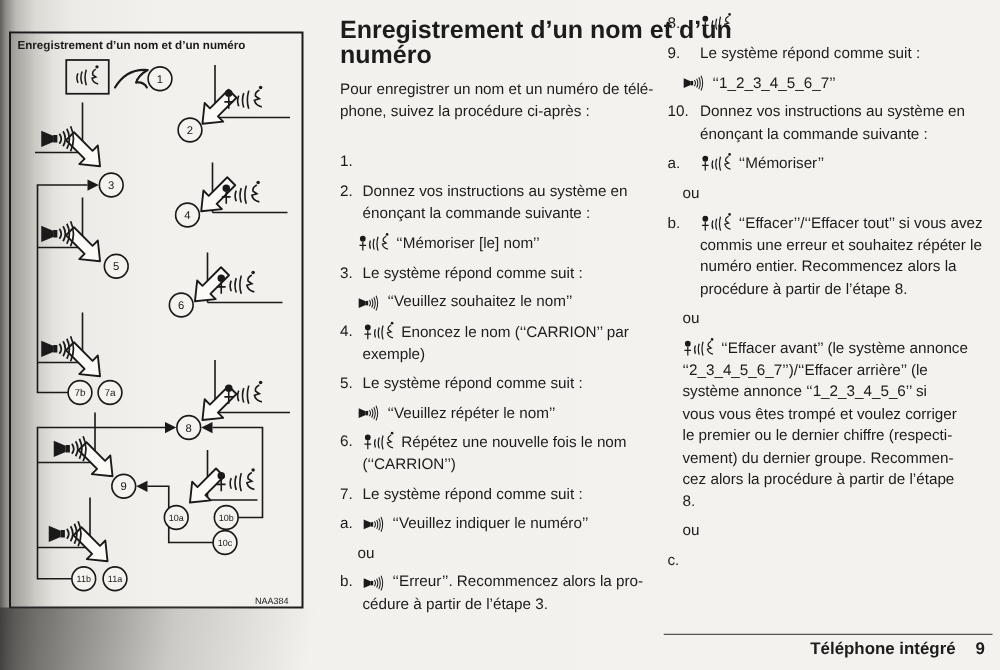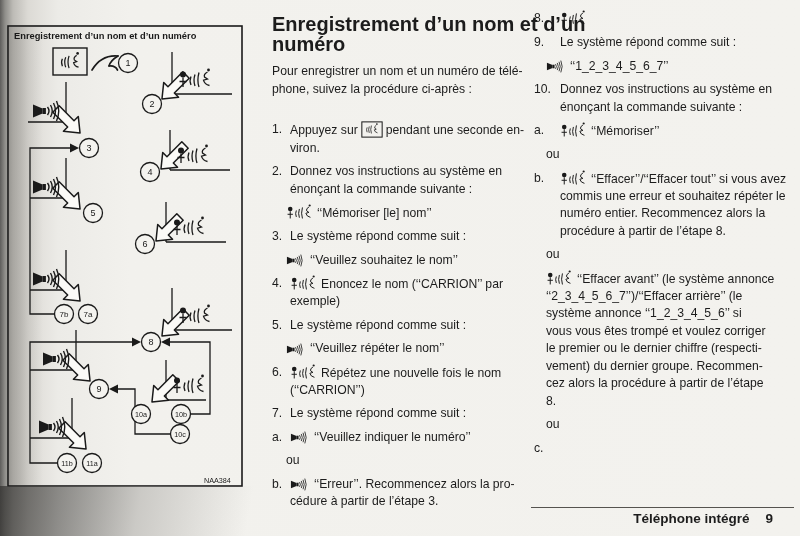--- a/index.html
+++ b/index.html
@@ -21,21 +21,21 @@
   .intro{font-size:12.2px;line-height:17.5px;white-space:pre;margin:0 0 23px 0;}
   .blk{display:flex;margin-bottom:6px;font-size:12.2px;line-height:17.5px;}
   .mk{flex:0 0 18px;}
   #col2 .mk{flex:0 0 26px;}
   .bd{white-space:pre;}
   .q{margin-left:14px;}
   #col2 .q{margin-left:12px;}
   .icn{vertical-align:-3.5px;margin-right:5px;}
   .btnic{vertical-align:-4px;margin:0 3px;}
   .footrule{position:absolute;left:531px;top:507px;width:263px;height:1px;background:#55534f;}
-  .footer{position:absolute;top:511px;right:27px;font-size:13.5px;font-weight:bold;}
+  .footer{position:absolute;top:511px;right:12px;font-size:13.5px;font-weight:bold;}
   .footer .pg{margin-left:16px;}
 </style>
 </head>
 <body>
 
 <svg width="0" height="0" style="position:absolute">
   <defs>
     <linearGradient id="fadeL" x1="0" y1="0" x2="1" y2="0">
       <stop offset="0" stop-color="#8a8883" stop-opacity="0.45"></stop>
       <stop offset="1" stop-color="#8a8883" stop-opacity="0"></stop>
@@ -201,25 +201,20 @@
 </div>
 
 <div id="col1" class="col">
   <h1 class="title">Enregistrement d’un nom et d’un
 numéro</h1>
   <p class="intro">Pour enregistrer un nom et un numéro de télé-
 phone, suivez la procédure ci-après :</p>
 
   <div class="blk">
       <span class="mk">1.</span>
-      <div class="bd"><span>Appuyez sur</span><svg class="btnic" width="22" height="17" viewBox="-13 -10 26 20">
-          <rect x="-12" y="-9" width="24" height="18" fill="none" stroke="#1a1a1a" stroke-width="1.2"></rect>
-          <use href="#speakface" transform="scale(0.72)"></use>
-        </svg><span>pendant une seconde en-
-viron.</span></div>
     </div>
 
   <div class="blk">
       <span class="mk">2.</span>
       <div class="bd"><span>Donnez vos instructions au système en
 énonçant la commande suivante :</span></div>
     </div>
 
   <div class="blk q">
       <div class="bd"><svg class="icn" width="26" height="16" viewBox="-18.5 -12 34 21">

